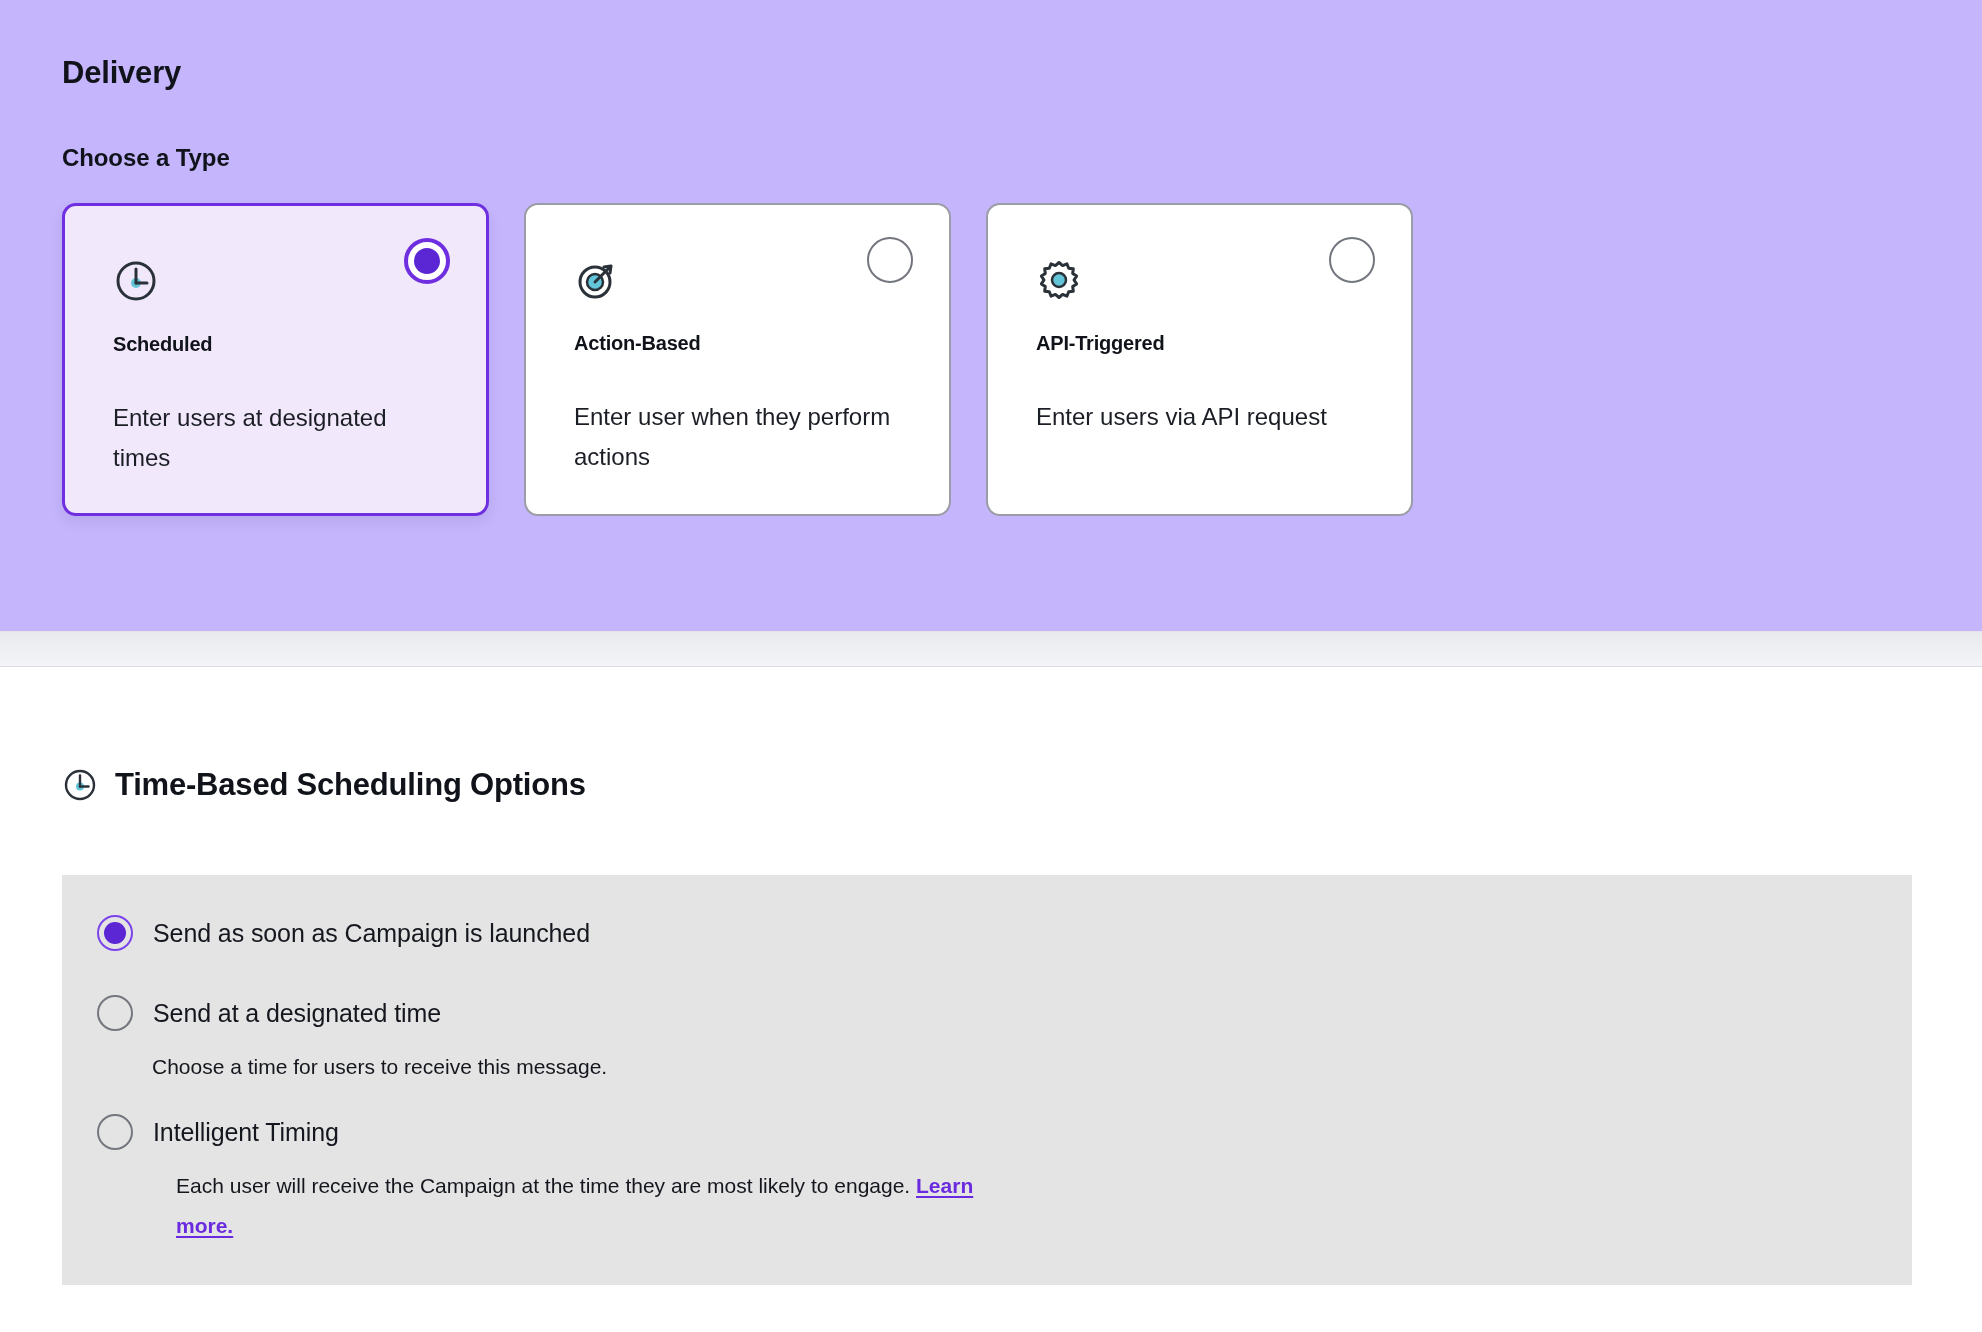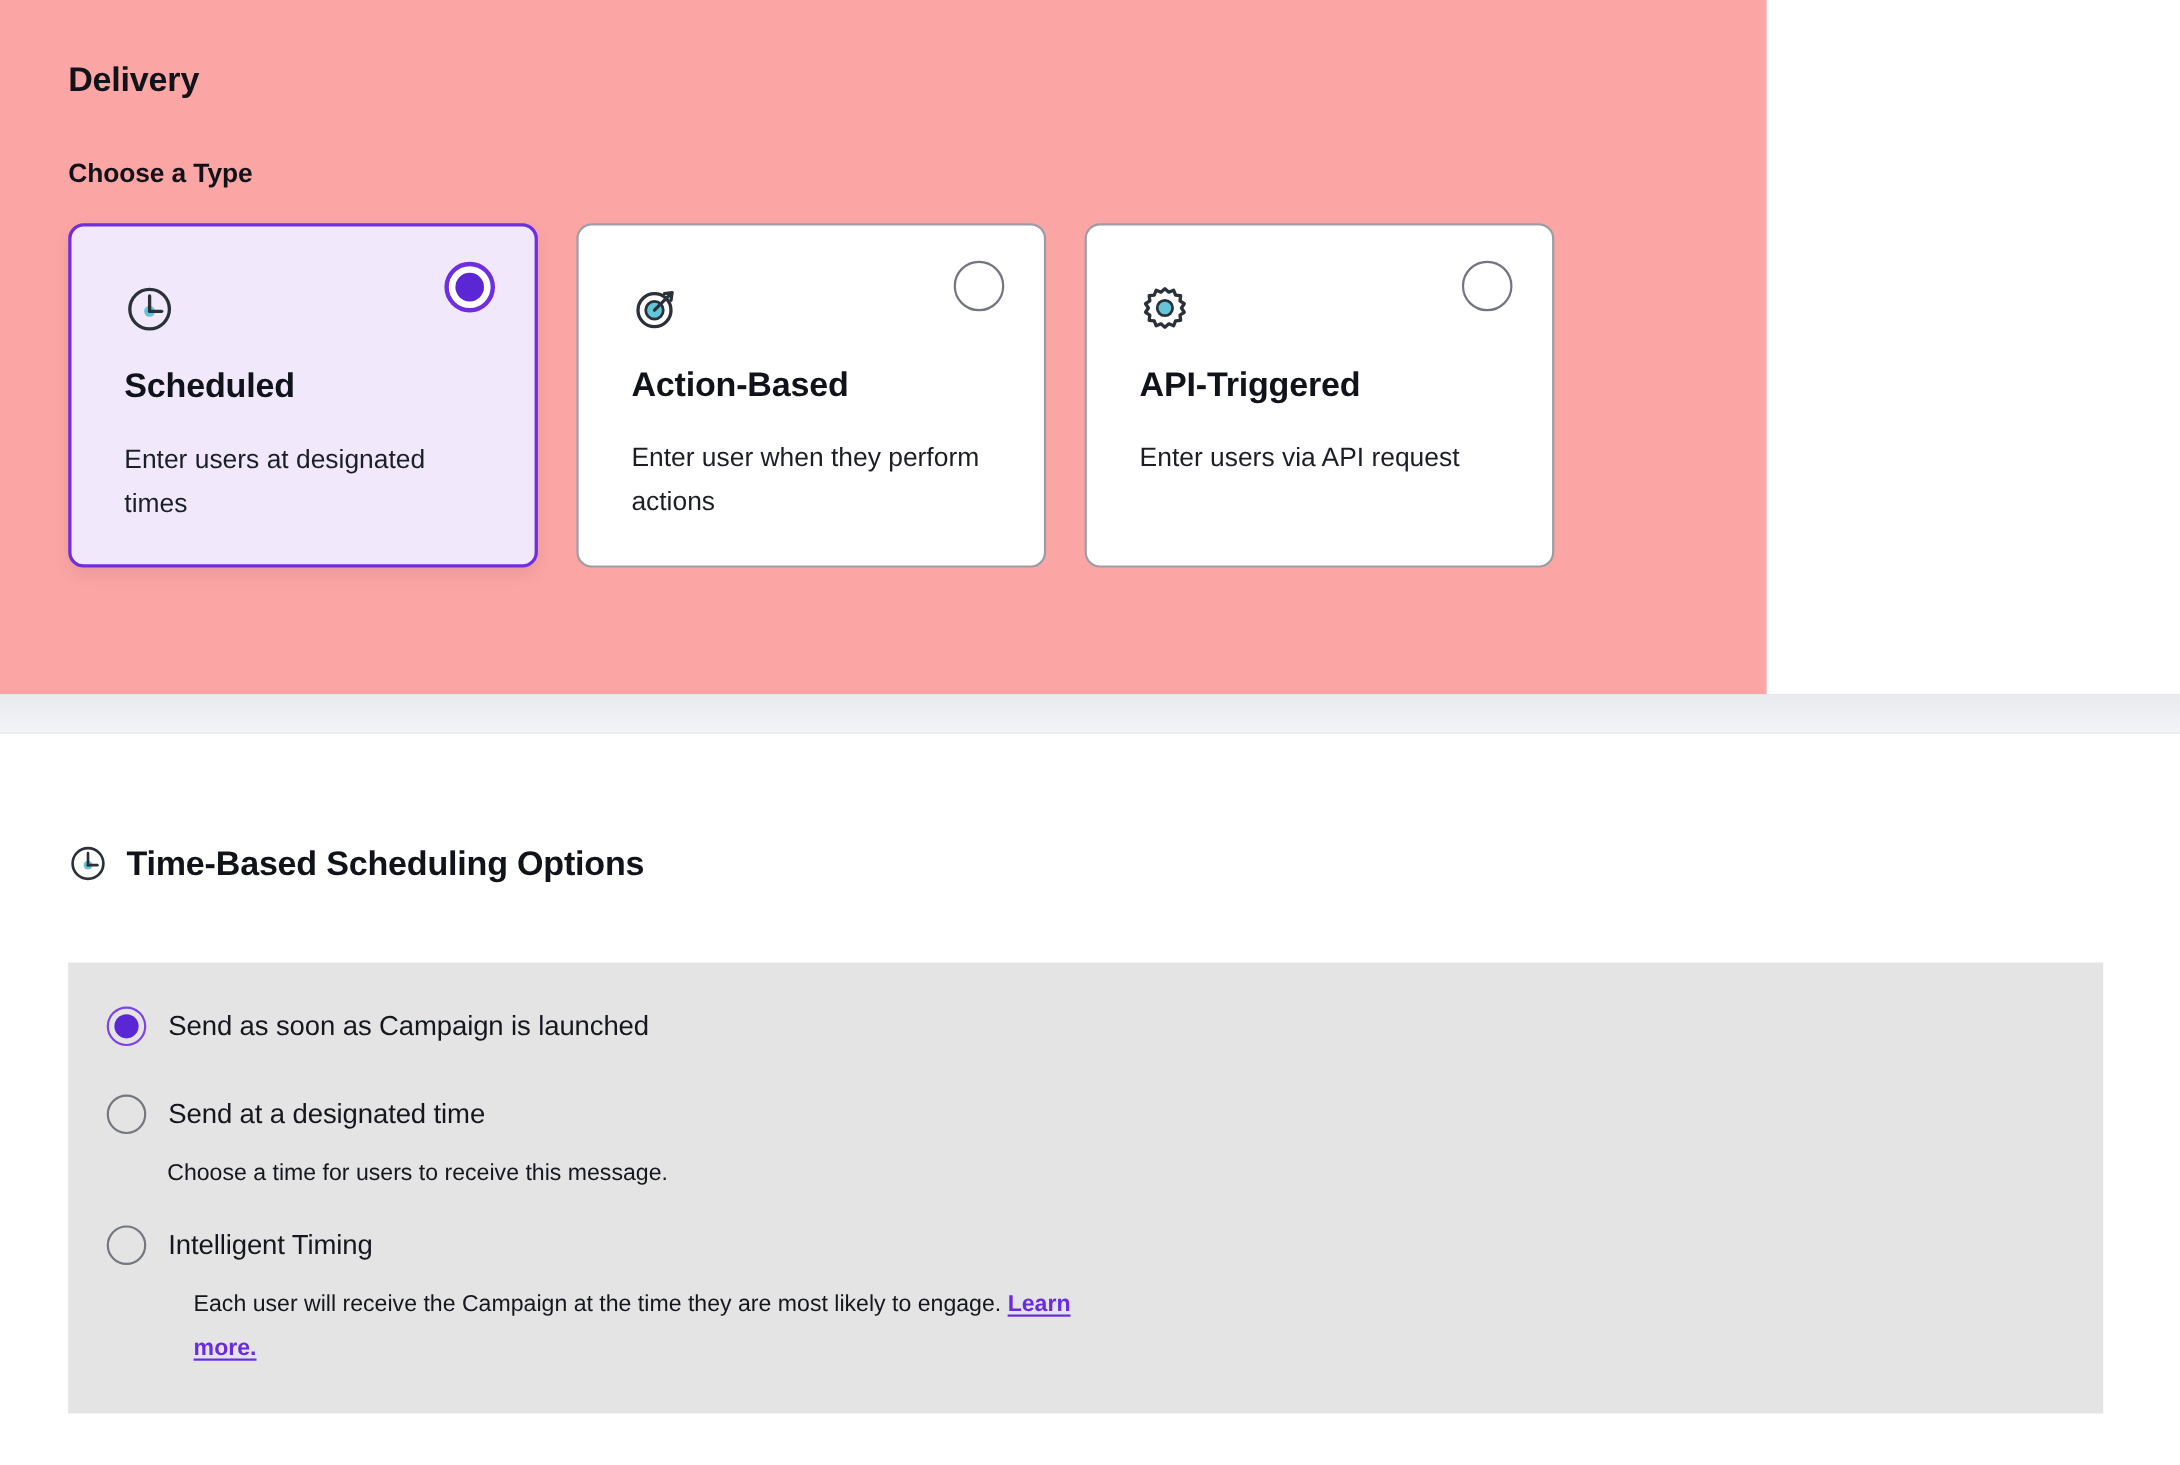--- a/index.html
+++ b/index.html
@@ -6,21 +6,21 @@
   html, body {
     margin: 0; padding: 0;
     width: 1982px; height: 1332px;
     background: #ffffff;
     font-family: "Liberation Sans", sans-serif;
     -webkit-font-smoothing: antialiased;
   }
   .page { position: relative; width: 1982px; height: 1332px; overflow: hidden; background:#fff; }
 
   
-  .top-section { position: absolute; left: 0; top: 0; width: 1606px; height: 631px; background:#fca5a5; }
+  .top-section { position: absolute; left: 0; top: 0; width: 1982px; height: 631px; background:#c4b5fd; }
 
   .delivery-title {
     position: absolute; left: 62px; top: 55px;
     font-size: 31px; font-weight: 700; color: #11131a;
     letter-spacing: -0.2px;
   }
   .choose-title {
     position: absolute; left: 62px; top: 144px;
     font-size: 24px; font-weight: 700; color: #11131a;
     letter-spacing: -0.1px;
@@ -53,21 +53,21 @@
     background: #fff;
   }
   .card-radio.on::after {
     content:""; position:absolute; left:50%; top:50%;
     width: 26px; height: 26px; margin:-13px 0 0 -13px;
     border-radius: 50%; background: #5b26d4;
   }
 
   .card-title {
     position: absolute; left: 48px; top: 127px;
-    font-size: 31px; font-weight: 700; color: #11131a;
+    font-size: 20px; font-weight: 700; color: #11131a;
     letter-spacing: -0.2px;
   }
   .card-desc {
     position: absolute; left: 48px; top: 180px; width: 330px;
     font-size: 24px; font-weight: 400; color: #1c1e26;
     line-height: 40px;
     margin-top: 12px;
   }
 
   

